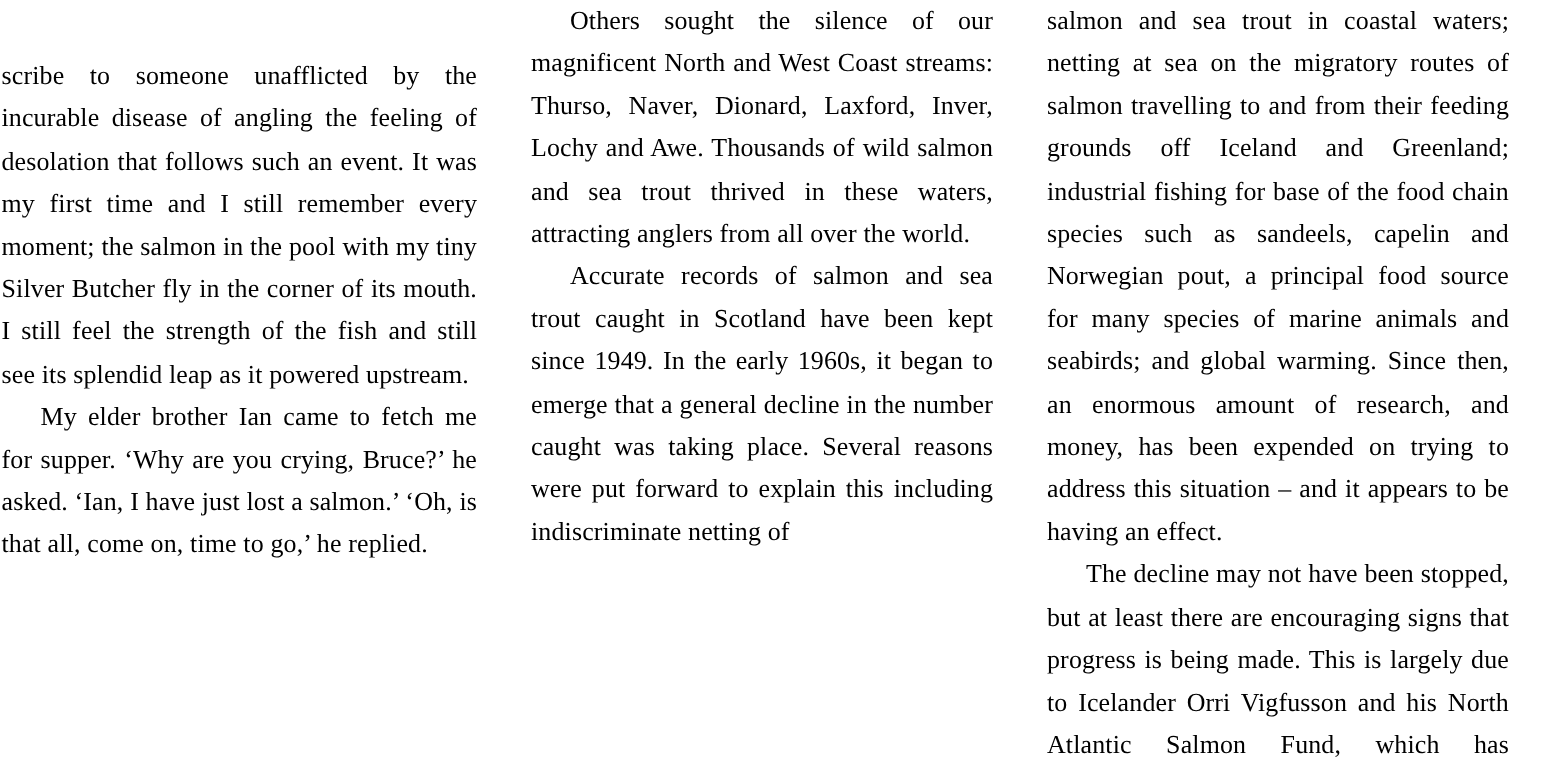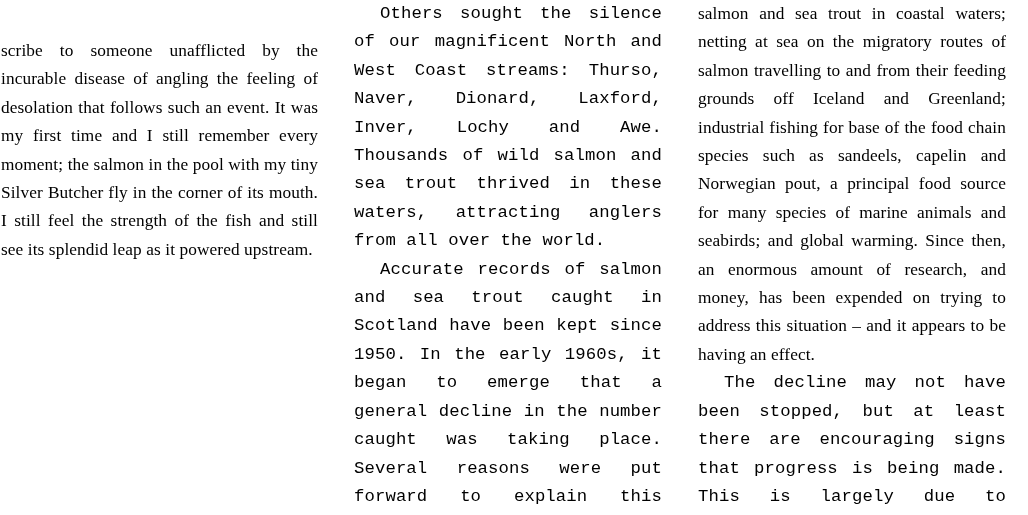--- a/index.html
+++ b/index.html
@@ -49,40 +49,40 @@
     font-size: 17.3px;
     line-height: 28.4px;
     text-align: justify;
     text-justify: inter-word;
     -webkit-hyphens: none;
     hyphens: none;
     letter-spacing: 0.1px;
   }
   p.indent {
     text-indent: 26px;
-    font-family: Liberation Mono, monospace;
   }
   p.first {
     text-indent: 0;
   }
 </style>
 </head>
 <body>
 
 <div class="page">
 
   <div class="column col-1">
     <p class="first">scribe to someone unafflicted by the incurable disease of angling the feeling of desolation that follows such an event. It was my first time and I still remember every moment; the salmon in the pool with my tiny Silver Butcher fly in the corner of its mouth. I still feel the strength of the fish and still see its splendid leap as it powered upstream.</p>
+    <p class="indent">My elder brother Ian came to fetch me for supper. ‘Why are you crying, Bruce?’ he asked. ‘Ian, I have just lost a salmon.’ ‘Oh, is that all, come on, time to go,’ he replied.</p>
   </div>
 
   <div class="col-sep"></div>
 
   <div class="column col-2">
     <p class="indent">Others sought the silence of our magnificent North and West Coast streams: Thurso, Naver, Dionard, Laxford, Inver, Lochy and Awe. Thousands of wild salmon and sea trout thrived in these waters, attracting anglers from all over the world.</p>
-    <p class="indent">Accurate records of salmon and sea trout caught in Scotland have been kept since 1950. In the early 1960s, it began to emerge that a general decline in the number caught was taking place. Several reasons were put forward to explain this including indiscriminate netting of</p>
+    <p class="indent">Accurate records of salmon and sea trout caught in Scotland have been kept since 1949. In the early 1960s, it began to emerge that a general decline in the number caught was taking place. Several reasons were put forward to explain this including indiscriminate netting of</p>
   </div>
 
   <div class="col-sep"></div>
 
   <div class="column col-3">
     <p class="first">salmon and sea trout in coastal waters; netting at sea on the migratory routes of salmon travelling to and from their feeding grounds off Iceland and Greenland; industrial fishing for base of the food chain species such as sandeels, capelin and Norwegian pout, a principal food source for many species of marine animals and seabirds; and global warming. Since then, an enormous amount of research, and money, has been expended on trying to address this situation – and it appears to be having an effect.</p>
     <p class="indent">The decline may not have been stopped, but at least there are encouraging signs that progress is being made. This is largely due to Icelander Orri Vigfusson and his North Atlantic Salmon Fund, which has negotiated the buy-out</p>
   </div>
 
 </div>

